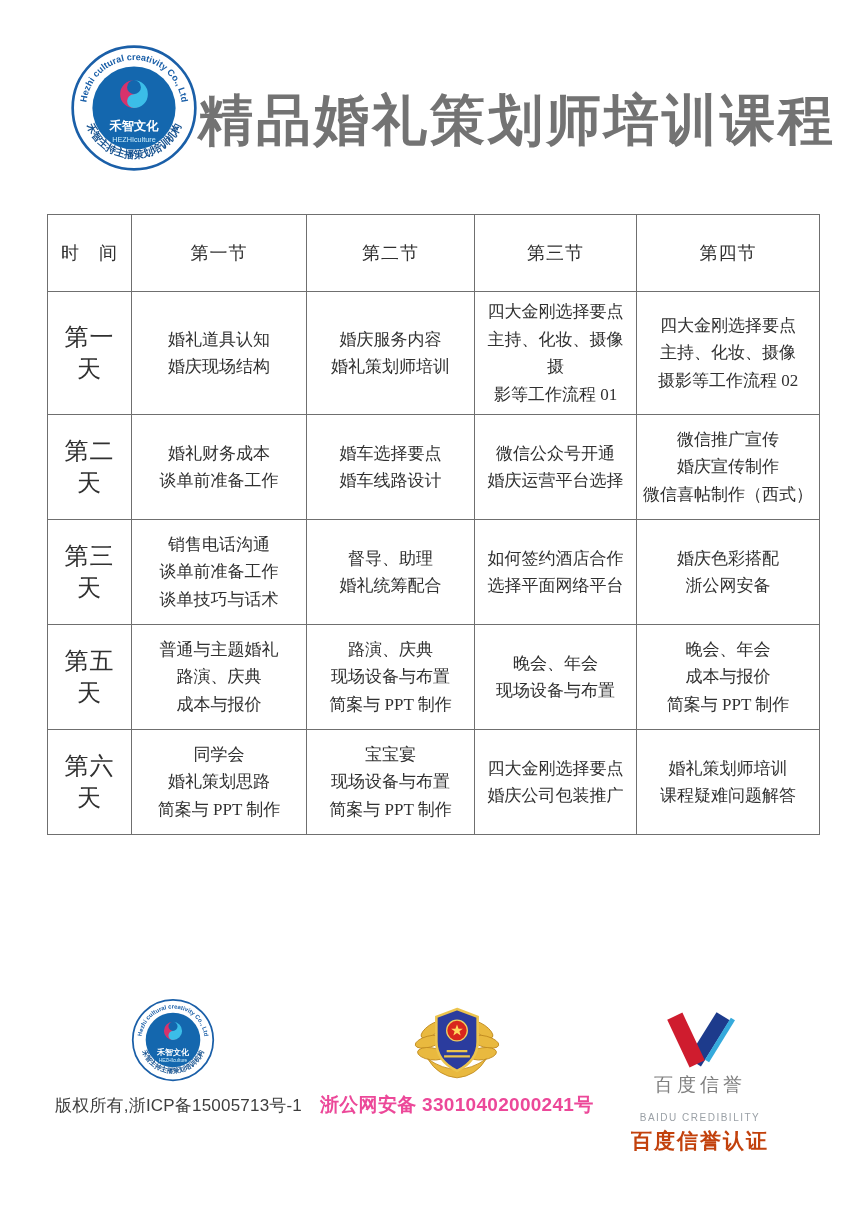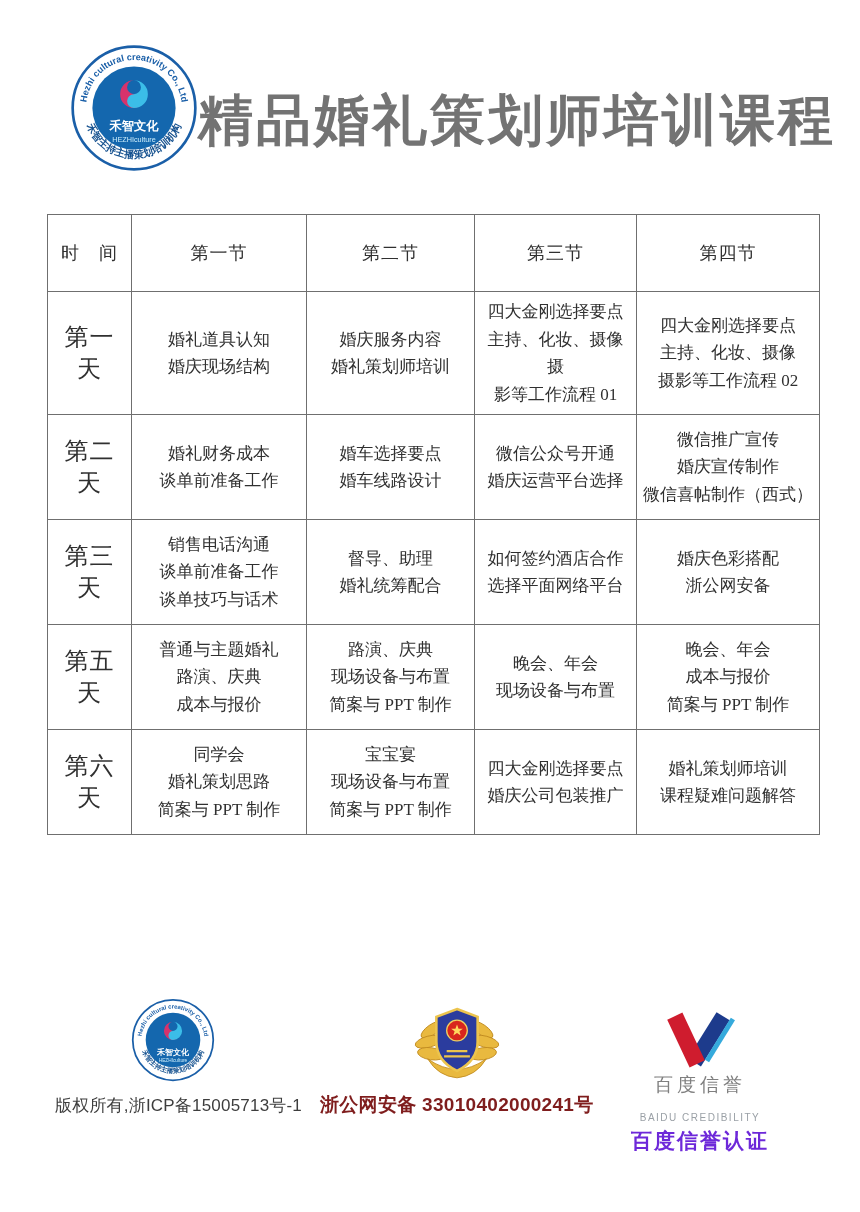--- a/index.html
+++ b/index.html
@@ -26,26 +26,26 @@
   .day-cell{font-size:24px;vertical-align:top;padding-top:23px;letter-spacing:1px;}
 
   
   .footer-logo{position:absolute;left:131px;top:998px;width:84px;height:84px;}
   .footer-logo svg{width:100%;height:100%;display:block;}
   .icp-text{position:absolute;left:55px;top:1094px;width:250px;
       font-size:17px;color:#3d3d3d;letter-spacing:.2px;white-space:nowrap;}
   .police-badge{position:absolute;left:414px;top:996px;width:86px;height:88px;}
   .police-badge svg{width:100%;height:100%;display:block;}
   .police-text{position:absolute;left:320px;top:1092px;width:255px;text-align:center;
-      font-size:19px;font-weight:bold;color:#7f1d1d;letter-spacing:.3px;white-space:nowrap;}
+      font-size:19px;font-weight:bold;color:#ec4899;letter-spacing:.3px;white-space:nowrap;}
   .baidu-block{position:absolute;left:628px;top:1012px;width:144px;text-align:center;}
   .baidu-v{width:74px;height:56px;margin:0 auto;display:block;}
   .baidu-name{font-size:19px;color:#7f7f7f;letter-spacing:4px;margin-top:4px;}
   .baidu-name-en{font-size:10px;color:#9aa0a6;letter-spacing:1.5px;margin-top:14px;}
-  .baidu-cert{font-size:21px;color:#6d28d9;font-weight:600;letter-spacing:2px;margin-top:4px;}
+  .baidu-cert{font-size:21px;color:#c2410c;font-weight:600;letter-spacing:2px;margin-top:4px;}
 </style>
 </head>
 <body>
 
 <div class="brand-logo">
   <svg viewBox="0 0 120 120">
     <defs>
       <path id="arcT1" d="M 15,60 A 45,45 0 0 1 105,60"></path>
       <path id="arcB1" d="M 13,60 A 47,47 0 0 0 107,60"></path>
     </defs>

